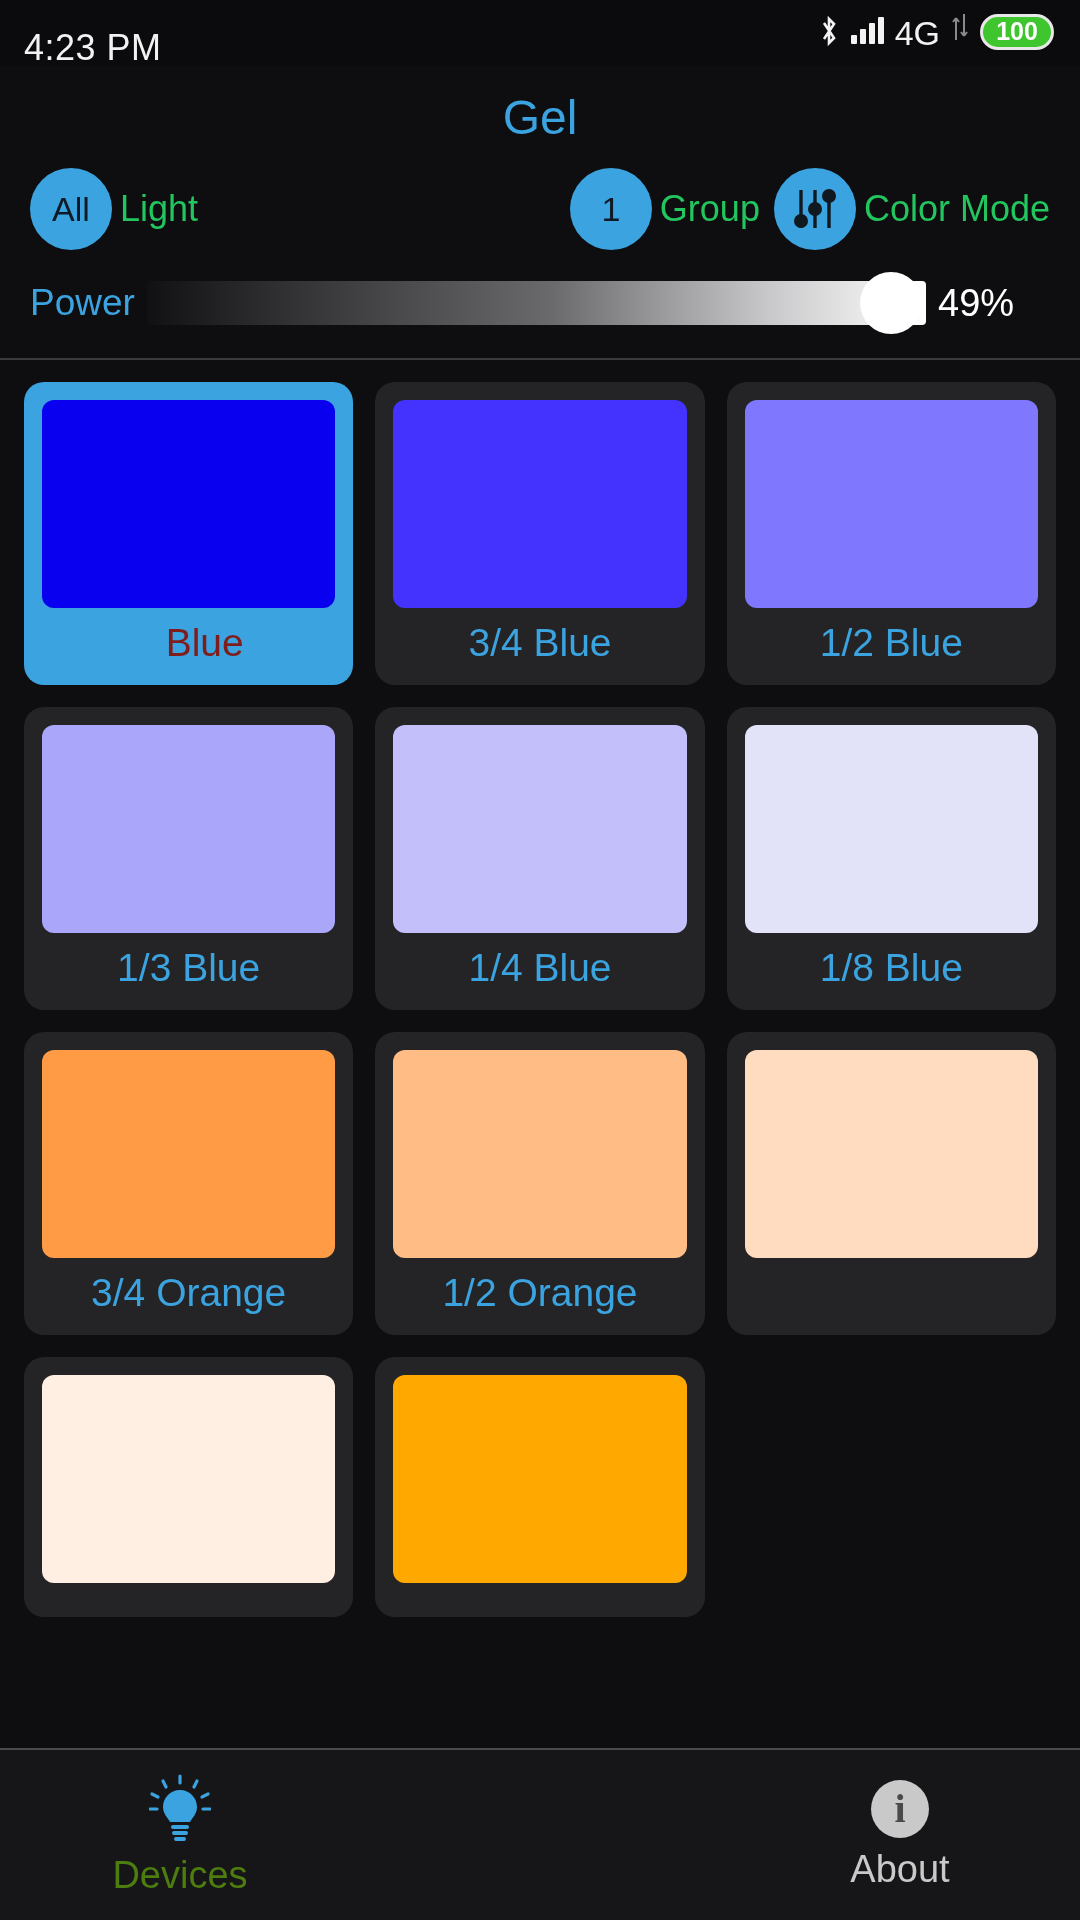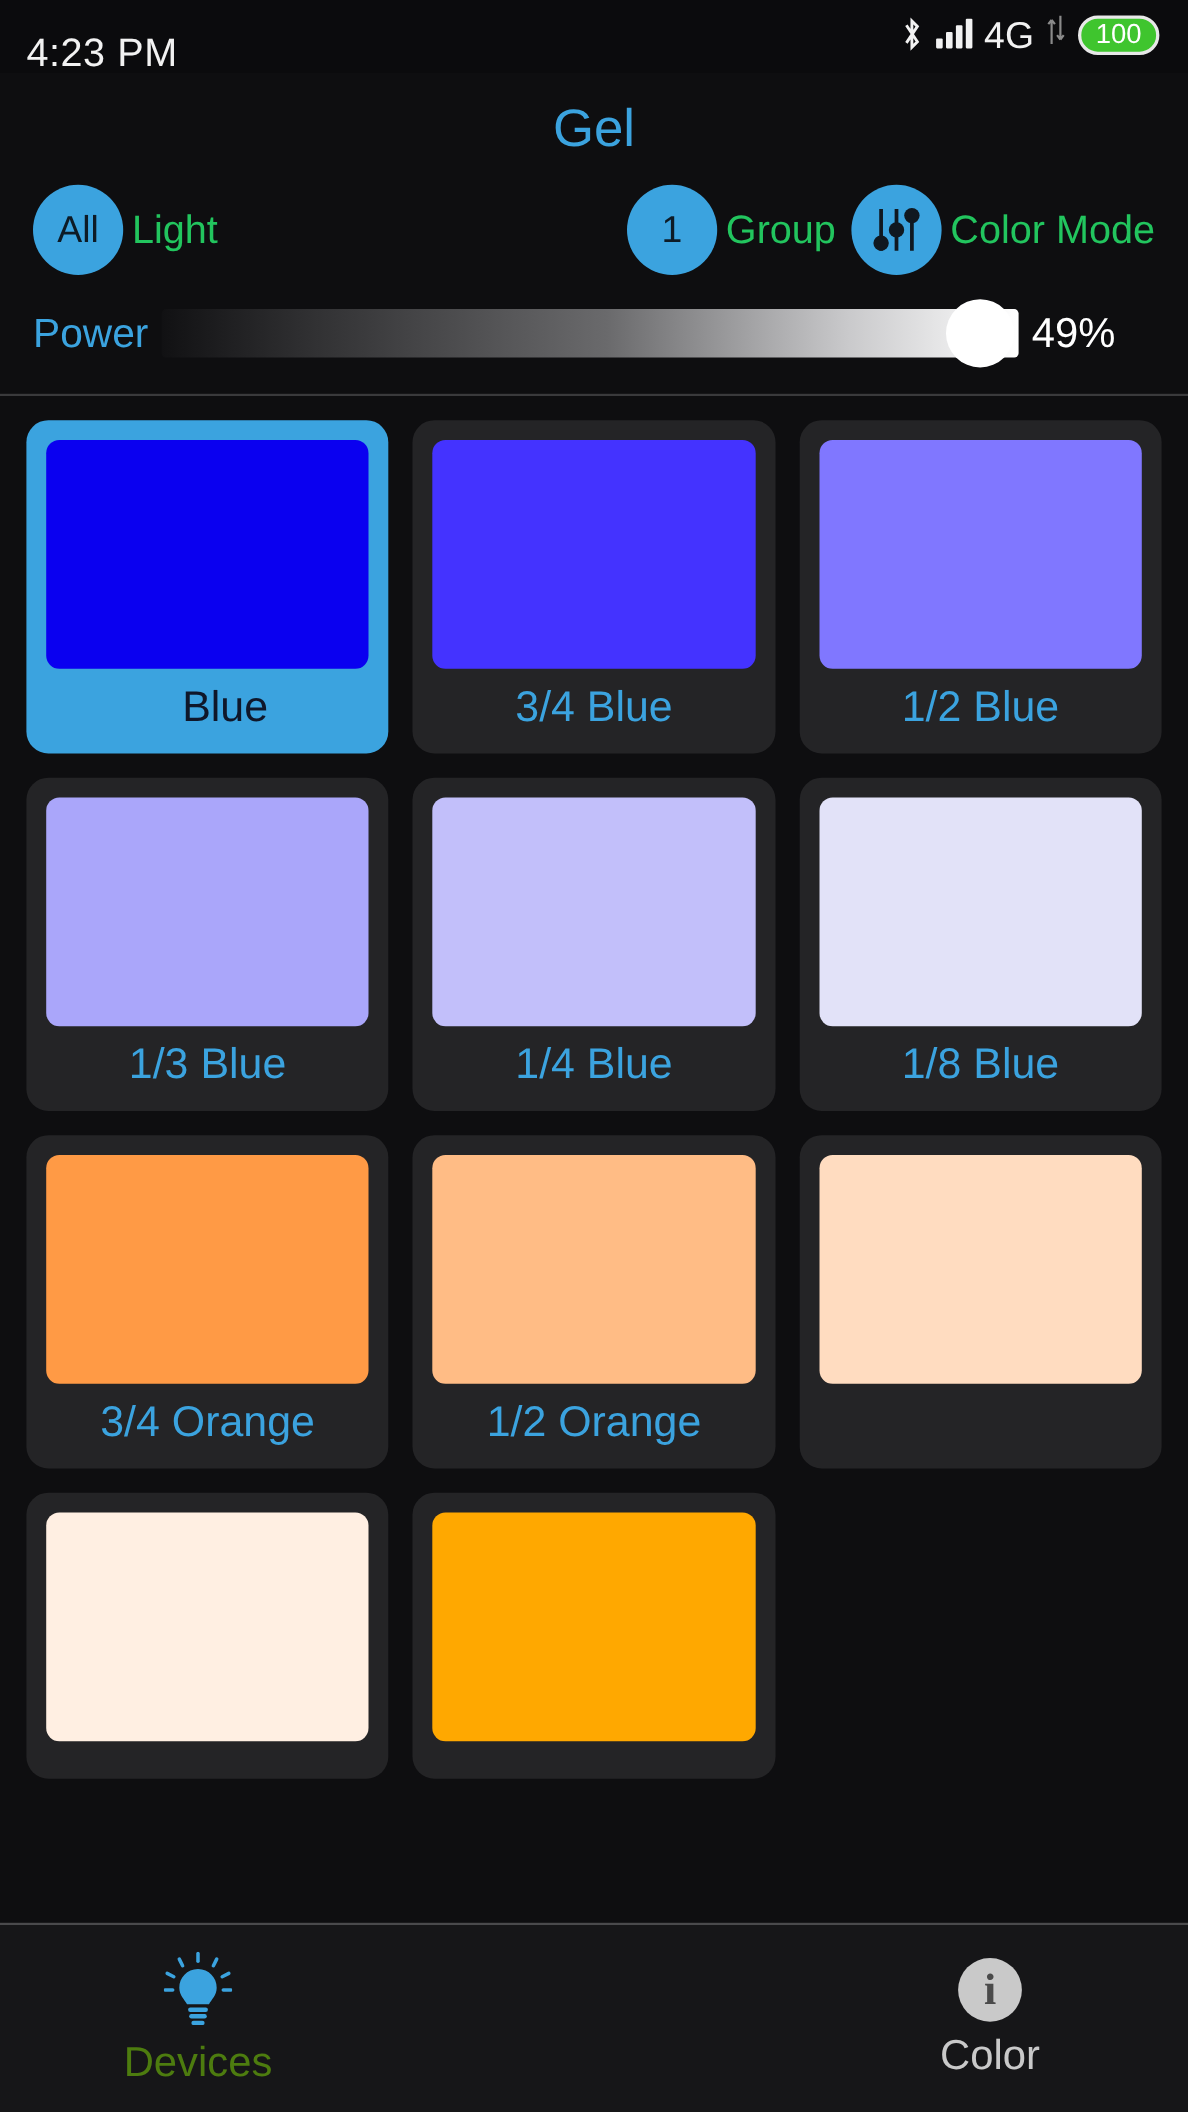--- a/index.html
+++ b/index.html
@@ -26,21 +26,21 @@
   .sig-bars i:nth-child(1){ height:9px; }
   .sig-bars i:nth-child(2){ height:15px; }
   .sig-bars i:nth-child(3){ height:21px; }
   .sig-bars i:nth-child(4){ height:27px; }
   .net-label { color:#f2f2f2; font-size:34px; letter-spacing:0px; }
   .arrows { width:18px; height:26px; }
   .battery {
     display:flex; align-items:center; justify-content:center;
     min-width:74px; height:36px; border-radius:18px;
     background:#3fc52e; border:3px solid #e8e8e8;
-    color:#ffffff; font-size:25px; font-weight:normal; padding:0 8px;
+    color:#ffffff; font-size:25px; font-weight:bold; padding:0 8px;
   }
 
   
   .header { position:relative; padding-top:8px; }
   .app-title {
     text-align:center; color:#3BA3DF; font-size:48px;
     font-weight:400; line-height:1.25; padding:14px 0 10px;
   }
   .ctrl-row {
     display:flex; align-items:flex-start; justify-content:space-between;
@@ -87,21 +87,21 @@
     border-radius:20px; background:#242426;
     padding:18px 18px 12px 18px;
     display:flex; flex-direction:column; align-items:center;
   }
   .gel-card.selected { background:#3BA3DF; }
   .swatch { width:100%; height:208px; border-radius:12px; }
   .gel-name {
     color:#3BA3DF; font-size:39px; padding:14px 0 8px; text-align:center;
     line-height:1.1; white-space:nowrap;
   }
-  .gel-card.selected .gel-name { color:#0f172a;margin-left:32px; }
+  .gel-card.selected .gel-name { color:#7f1d1d;margin-left:32px; }
 
   
   .bottomnav {
     position:absolute; left:0; bottom:0; width:100%; height:172px;
     background:rgba(26,26,28,0.72);
     border-top:2px solid #4a4a4c;
     display:flex; align-items:center;
   }
   .nav-item {
     flex:1; display:flex; flex-direction:column;
@@ -252,17 +252,17 @@
           <line x1="61" y1="35" x2="54" y2="35"></line>
         </g>
       </svg>
       <div class="nav-label">Devices</div>
     </div>
 
     <div class="nav-item spacer"></div>
 
     <div class="nav-item inactive">
       <div class="info-circle">i</div>
-      <div class="nav-label">Color</div>
+      <div class="nav-label">About</div>
     </div>
   </div>
 
 </div>
 
 </body></html>

